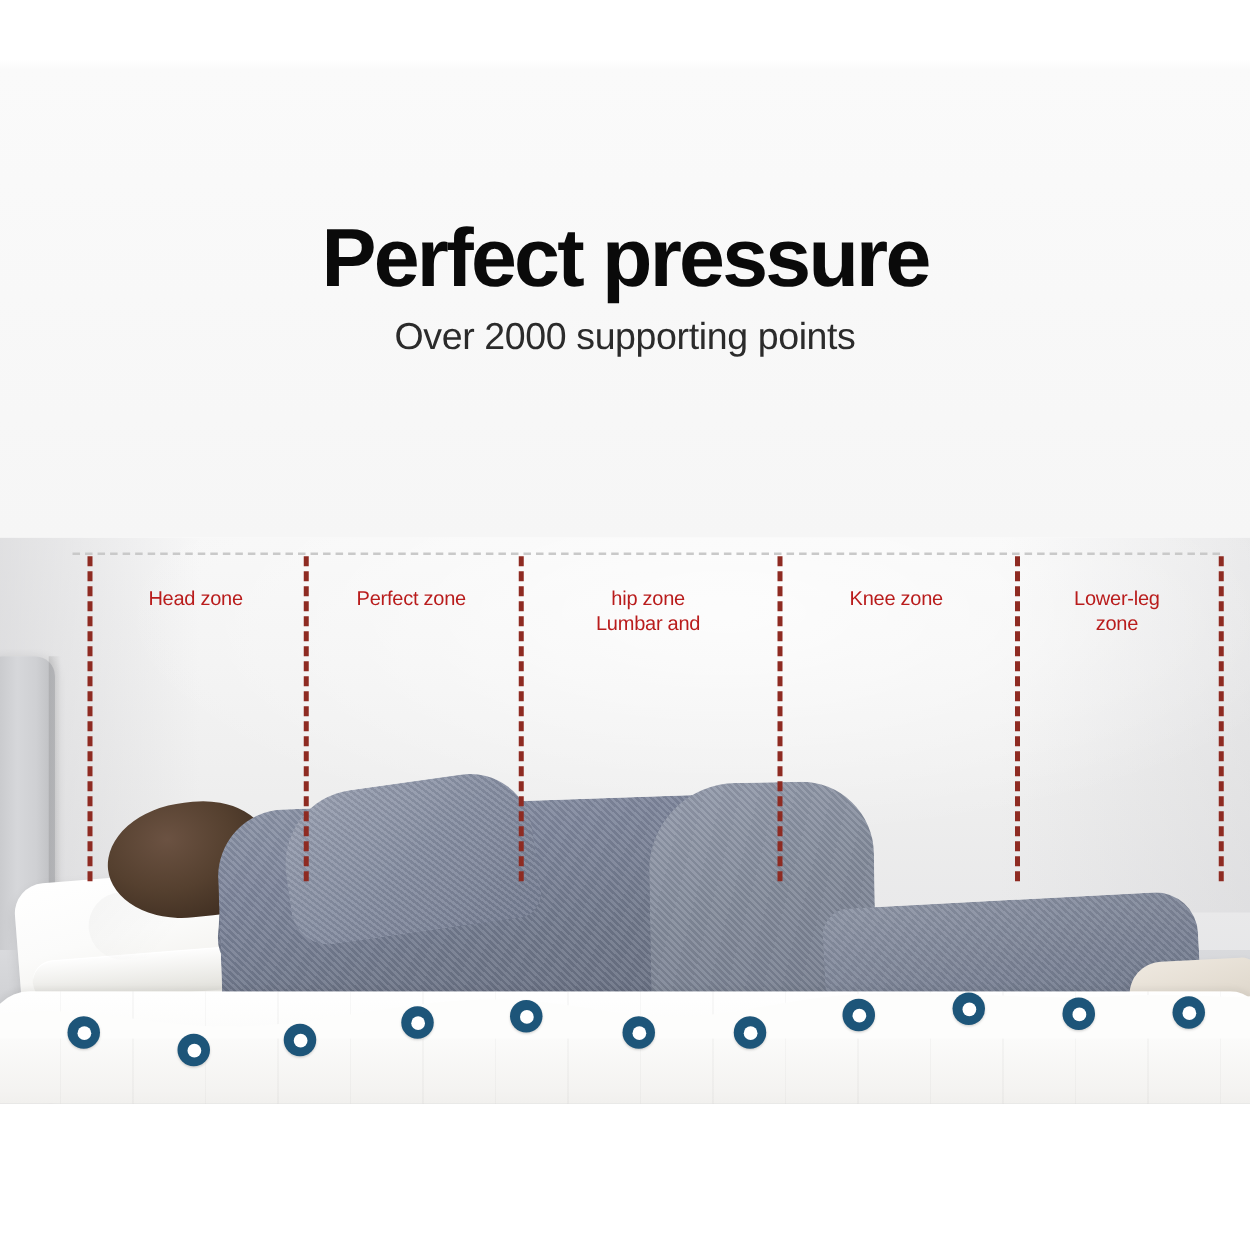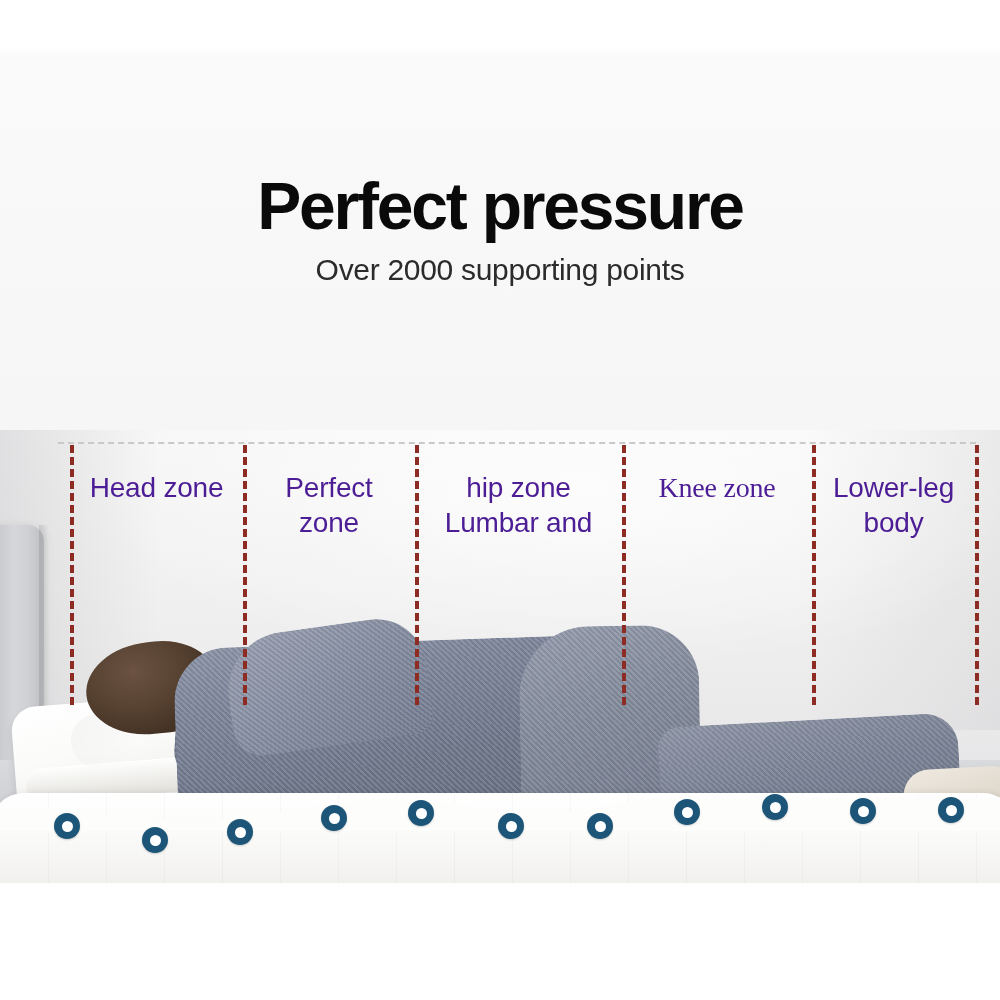--- a/index.html
+++ b/index.html
@@ -213,22 +213,22 @@
   .zone-top-rule{
     position:absolute; left:58px; top:442px; width:918px; height:0;
     border-top:2px dashed #c9c9c9;
   }
   .zone-div{
     position:absolute; top:445px; width:0; height:260px;
     border-left:4px dashed #8e2b22;
   }
   .zone-label{
     position:absolute; top:470px;
-    font-size:28px; line-height:1.25; font-weight:400;
-    color:#4c1d95; text-align:center;
+    font-size:16px; line-height:1.25; font-weight:400;
+    color:#b91c1c; text-align:center;
     letter-spacing:-0.2px;
   }
 </style>
 </head>
 <body>
 
 <div id="stage">
 
   <div class="bg-top"></div>
 
@@ -275,25 +275,25 @@
           <span style="display: block;">Head zone</span>
         </div>
         <div class="zone-label" style="left: 253px; width: 152px;">
           <span style="display: block;">Perfect zone</span>
         </div>
         <div class="zone-label" style="left: 425px; width: 187px;">
           <span style="display: block;">hip zone</span>
           <span style="display: block;">Lumbar and</span>
         </div>
         <div class="zone-label" style="left: 632px; width: 170px;">
-          <span style="display: block; font-family: Liberation Serif, serif;">Knee zone</span>
+          <span style="display: block;">Knee zone</span>
         </div>
         <div class="zone-label" style="left: 822px; width: 143px;">
           <span style="display: block;">Lower-leg</span>
-          <span style="display: block;">body</span>
+          <span style="display: block;">zone</span>
         </div>
       </div>
   </div>
 
   <div id="markers">
       <div class="dot" style="left: 54px; top: 813px;">
         <i></i>
       </div>
       <div class="dot" style="left: 142px; top: 827px;">
         <i></i>

